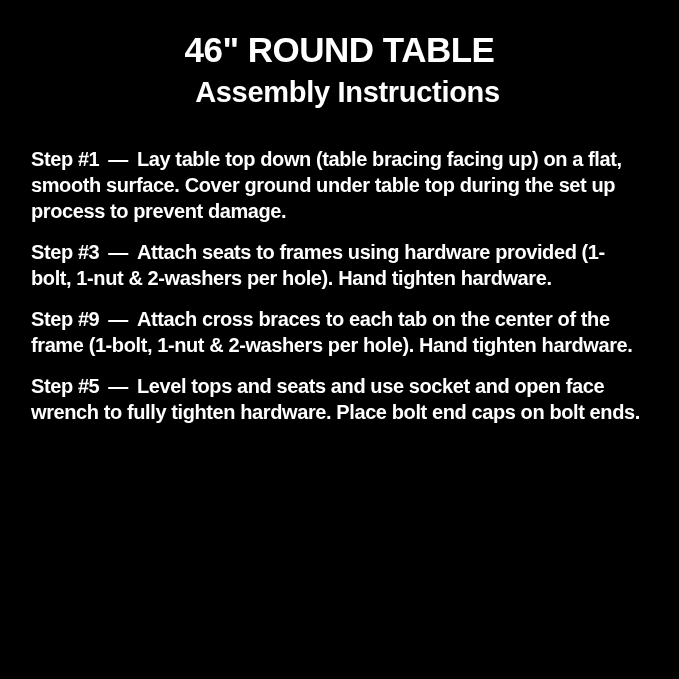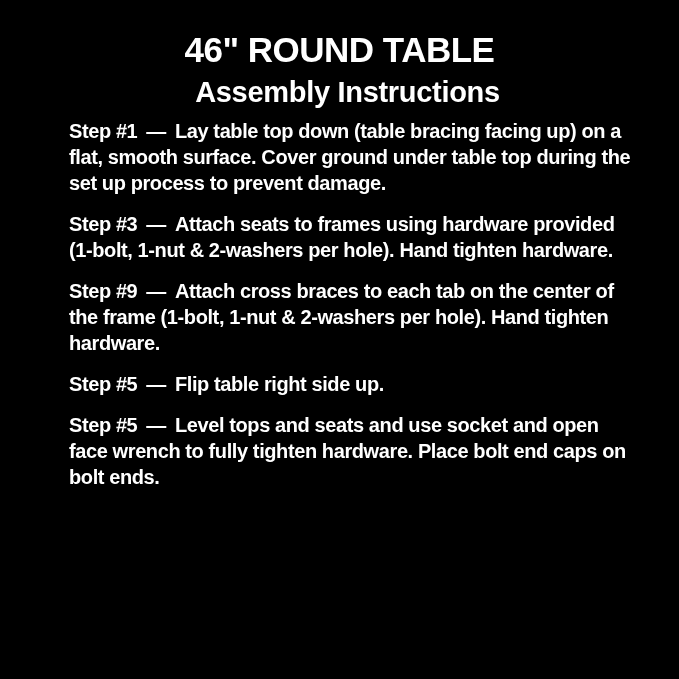--- a/index.html
+++ b/index.html
@@ -28,22 +28,22 @@
     line-height: 1.15;
     letter-spacing: -0.5px;
   }
   .subtitle {
     margin: 5px 0 0 16px;
     font-size: 29px;
     line-height: 1.2;
     letter-spacing: -0.3px;
   }
   .steps {
-    margin-top: 8px;
-    padding: 0 38px 0 69px;
+    margin-top: 36px;
+    padding: 0 38px 0 31px;
   }
   .step {
     margin: 0 0 15px 0;
     font-size: 20px;
     line-height: 26px;
     letter-spacing: -0.4px;
   }
   .step-sep {
     display: inline-block;
     margin: 0 9px;
@@ -59,17 +59,16 @@
   </div>
 
   <div class="steps">
     <p class="step"><span>Step #1</span><span class="step-sep">—</span><span>Lay table top down (table bracing facing up) on a flat, smooth surface. Cover ground under table top during the set up process to prevent damage.</span></p>
 
 
     <p class="step"><span>Step #3</span><span class="step-sep">—</span><span>Attach seats to frames using hardware provided (1-bolt, 1-nut &amp; 2-washers per hole). Hand tighten hardware.</span></p>
 
     <p class="step"><span>Step #9</span><span class="step-sep">—</span><span>Attach cross braces to each tab on the center of the frame (1-bolt, 1-nut &amp; 2-washers per hole). Hand tighten hardware.</span></p>
 
-    <p class="step"><span>Step #5</span><span class="step-sep">—</span><span>Flip table right side up.</span></p>
 
     <p class="step"><span>Step #5</span><span class="step-sep">—</span><span>Level tops and seats and use socket and open face wrench to fully tighten hardware. Place bolt end caps on bolt ends.</span></p>
   </div>
 </div>
 
 </body></html>

